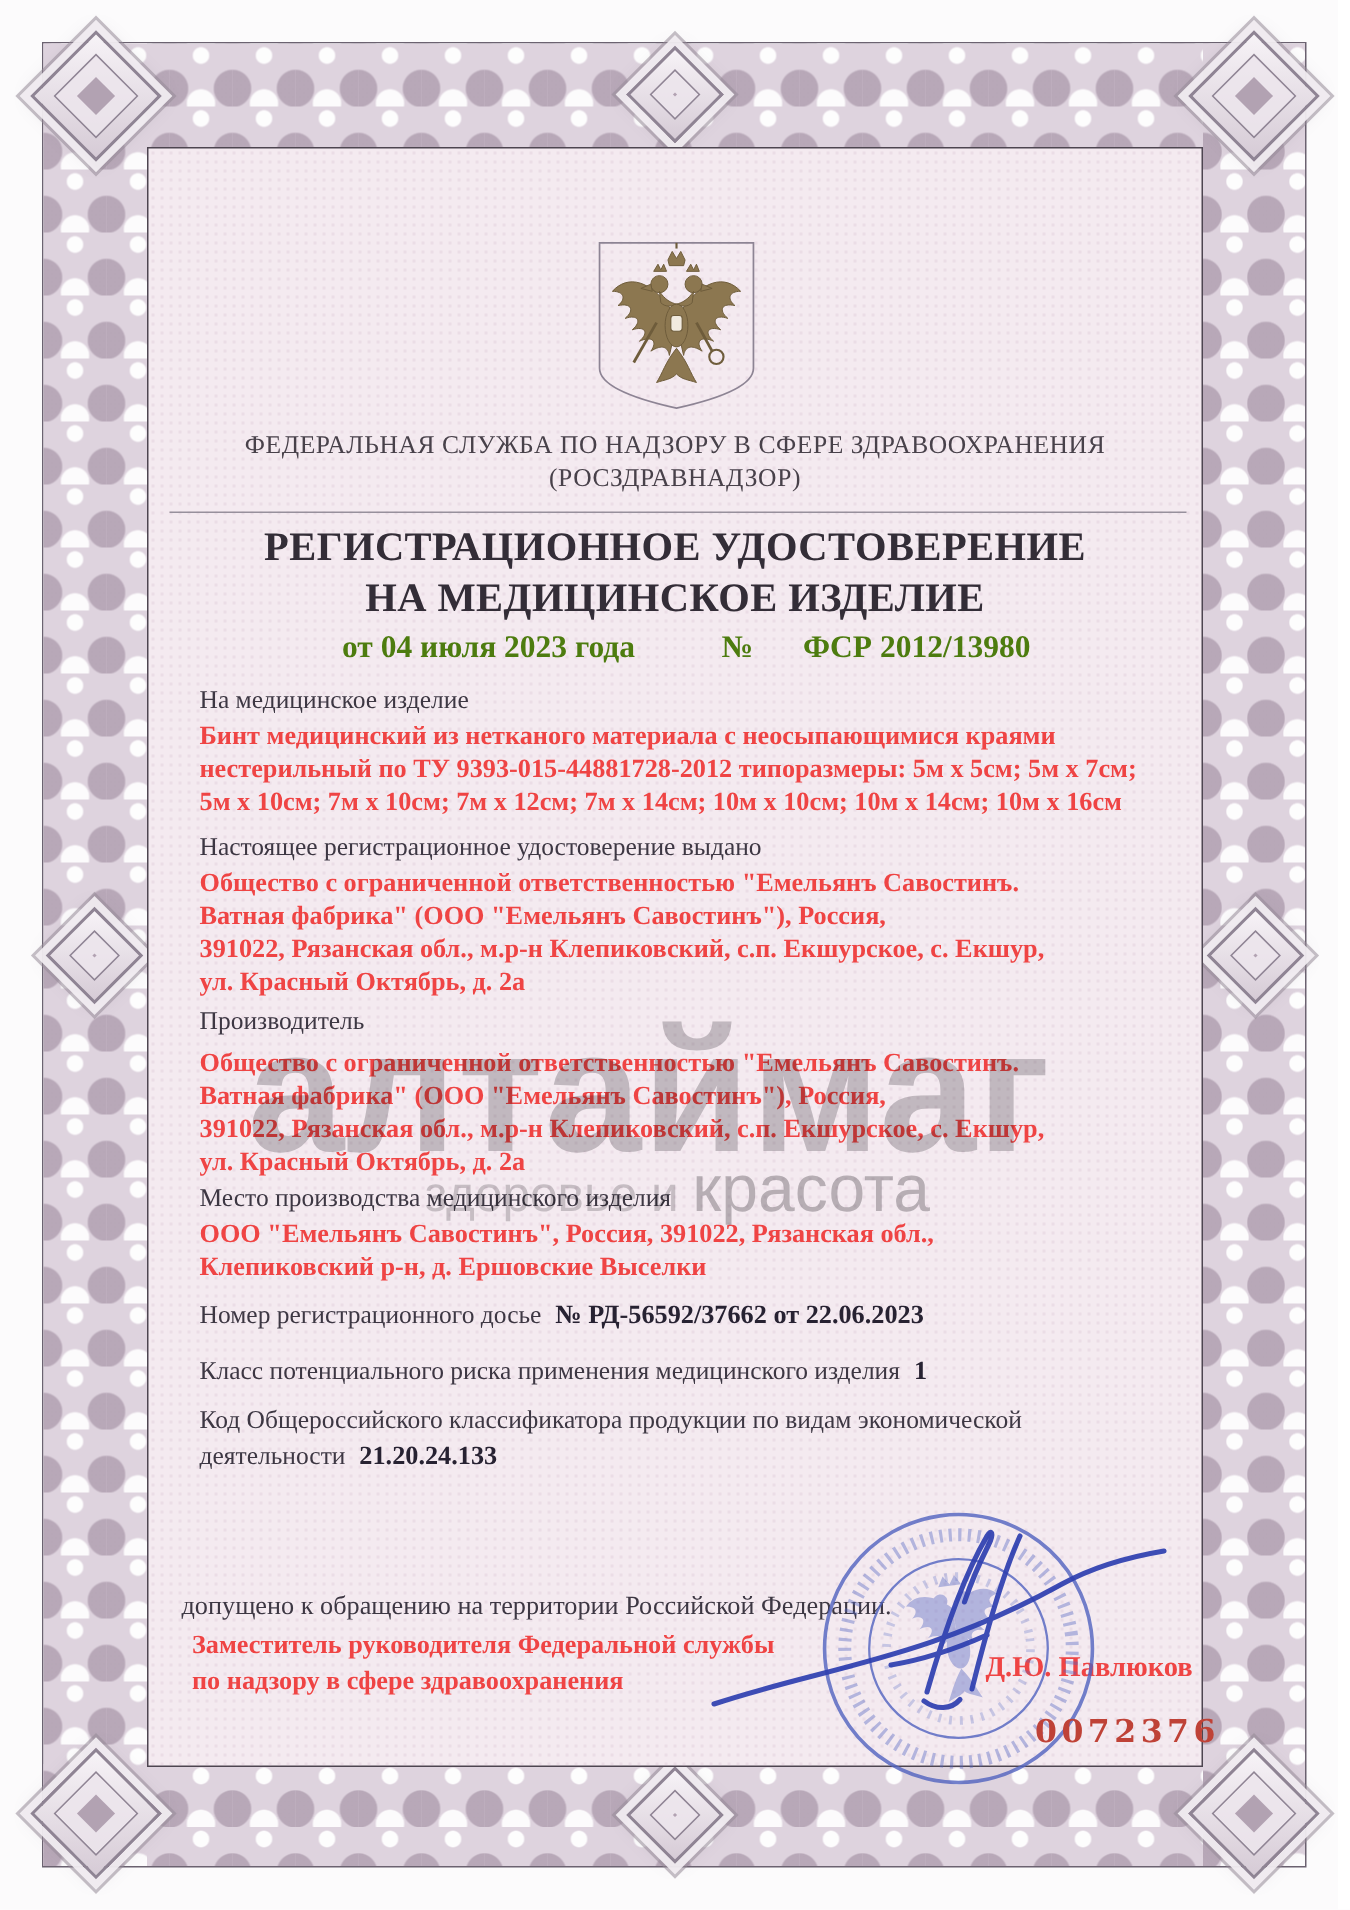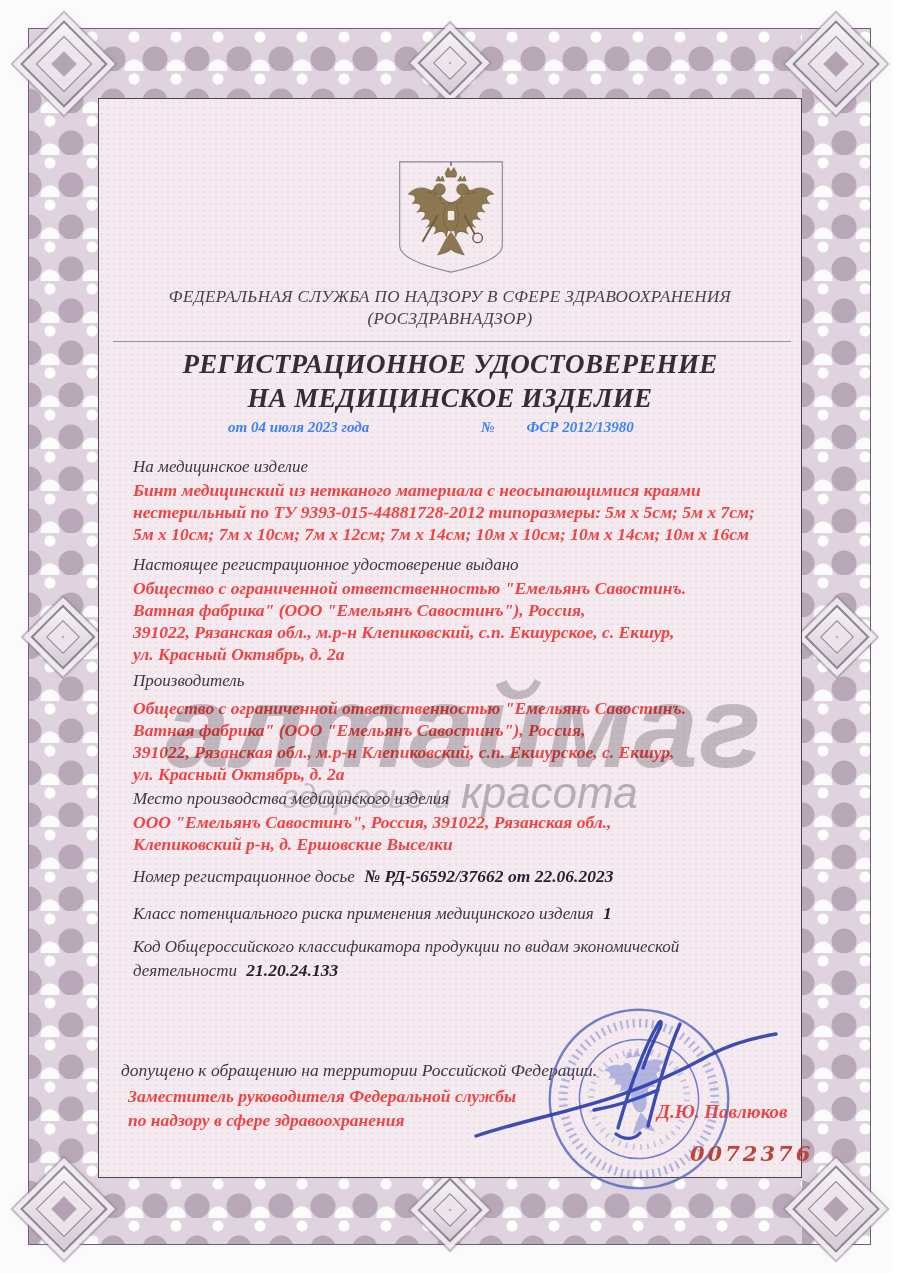--- a/index.html
+++ b/index.html
@@ -1,17 +1,17 @@
 <!DOCTYPE html>
 <html><head>
 <meta charset="utf-8">
 <style>
   html,body{margin:0;padding:0;background:#ffffff;}
   .page{position:relative;width:892px;height:1273px;background:#fcfbfc;
-        font-family:"Liberation Serif",serif;overflow:hidden;font-style:italic;}
+        font-family:"Liberation Serif",serif;overflow:hidden;}
 
   
   .frame-outline{position:absolute;left:28px;top:28px;width:843px;height:1217px;
         border:1px solid #6b6270;box-sizing:border-box;}
   .band{position:absolute;background-color:#ded3de;
         background-image:
           radial-gradient(circle at 21px 8px, rgba(255,255,255,.95) 0 5px, rgba(0,0,0,0) 6px),
           radial-gradient(circle at 0px 30px, rgba(152,132,152,.55) 0 12px, rgba(0,0,0,0) 13px),
           radial-gradient(circle at 42px 30px, rgba(152,132,152,.55) 0 12px, rgba(0,0,0,0) 13px),
           radial-gradient(circle at 21px 40px, rgba(255,255,255,.9) 0 9px, rgba(0,0,0,0) 10px);
@@ -34,21 +34,21 @@
   .inner{position:absolute;left:98px;top:98px;width:704px;height:1080px;
          background:#f4eaf0;border:1.5px solid #4d4550;box-sizing:border-box;}
   .inner::after{content:"";position:absolute;inset:0;
          background-image:radial-gradient(rgba(195,162,185,.18) 1px, rgba(0,0,0,0) 1.2px);
          background-size:6px 6px;pointer-events:none;}
 
   .t{position:absolute;color:#3a3440;z-index:3;}
   .center{left:98px;width:704px;text-align:center;}
   .hdr{font-size:17px;letter-spacing:.4px;color:#48414a;}
   .title{font-size:27px;font-weight:700;color:#332d37;letter-spacing:.3px;}
-  .dateline{font-size:15px;font-weight:700;color:#3b82f6;}
+  .dateline{font-size:21px;font-weight:700;color:#4d7c0f;}
   .lbl{font-size:17px;color:#3d3743;}
   .bline{font-size:17.5px;font-weight:700;color:#ef4444;line-height:22px;}
   .bold{font-weight:700;color:#272232;}
   .divider{position:absolute;left:113px;top:341px;width:678px;border-top:1px solid #97909c;z-index:3;}
 
   
   .wm1{position:absolute;left:165px;top:660px;z-index:5;
        font-family:"Liberation Sans",sans-serif;font-weight:700;font-size:116px;
        color:rgba(128,126,130,.42);letter-spacing:1px;mix-blend-mode:multiply;}
   .wm2{position:absolute;left:283px;top:768px;z-index:5;white-space:nowrap;
@@ -146,21 +146,21 @@
     <div class="bline">ул. Красный Октябрь, д. 2а</div>
   </div>
 
   <div class="t lbl" style="left:133px;top:789px;">Место производства медицинского изделия</div>
   <div class="t" style="left:133px;top:811px;width:662px;">
     <div class="bline">ООО "Емельянъ Савостинъ", Россия, 391022, Рязанская обл.,</div>
     <div class="bline">Клепиковский р-н, д. Ершовские Выселки</div>
   </div>
 
   <div class="t lbl" style="left:133px;top:866px;">
-    <span>Номер регистрационное досье</span>
+    <span>Номер регистрационного досье</span>
     <span class="bold" style="margin-left:5px;font-size:17.5px;">№ РД-56592/37662 от 22.06.2023</span>
   </div>
   <div class="t lbl" style="left:133px;top:903px;">
     <span>Класс потенциального риска применения медицинского изделия</span>
     <span class="bold" style="margin-left:5px;font-size:17.5px;">1</span>
   </div>
   <div class="t lbl" style="left:133px;top:937px;">Код Общероссийского классификатора продукции по видам экономической</div>
   <div class="t lbl" style="left:133px;top:960px;">
     <span>деятельности</span>
     <span class="bold" style="margin-left:5px;font-size:17.5px;">21.20.24.133</span>

